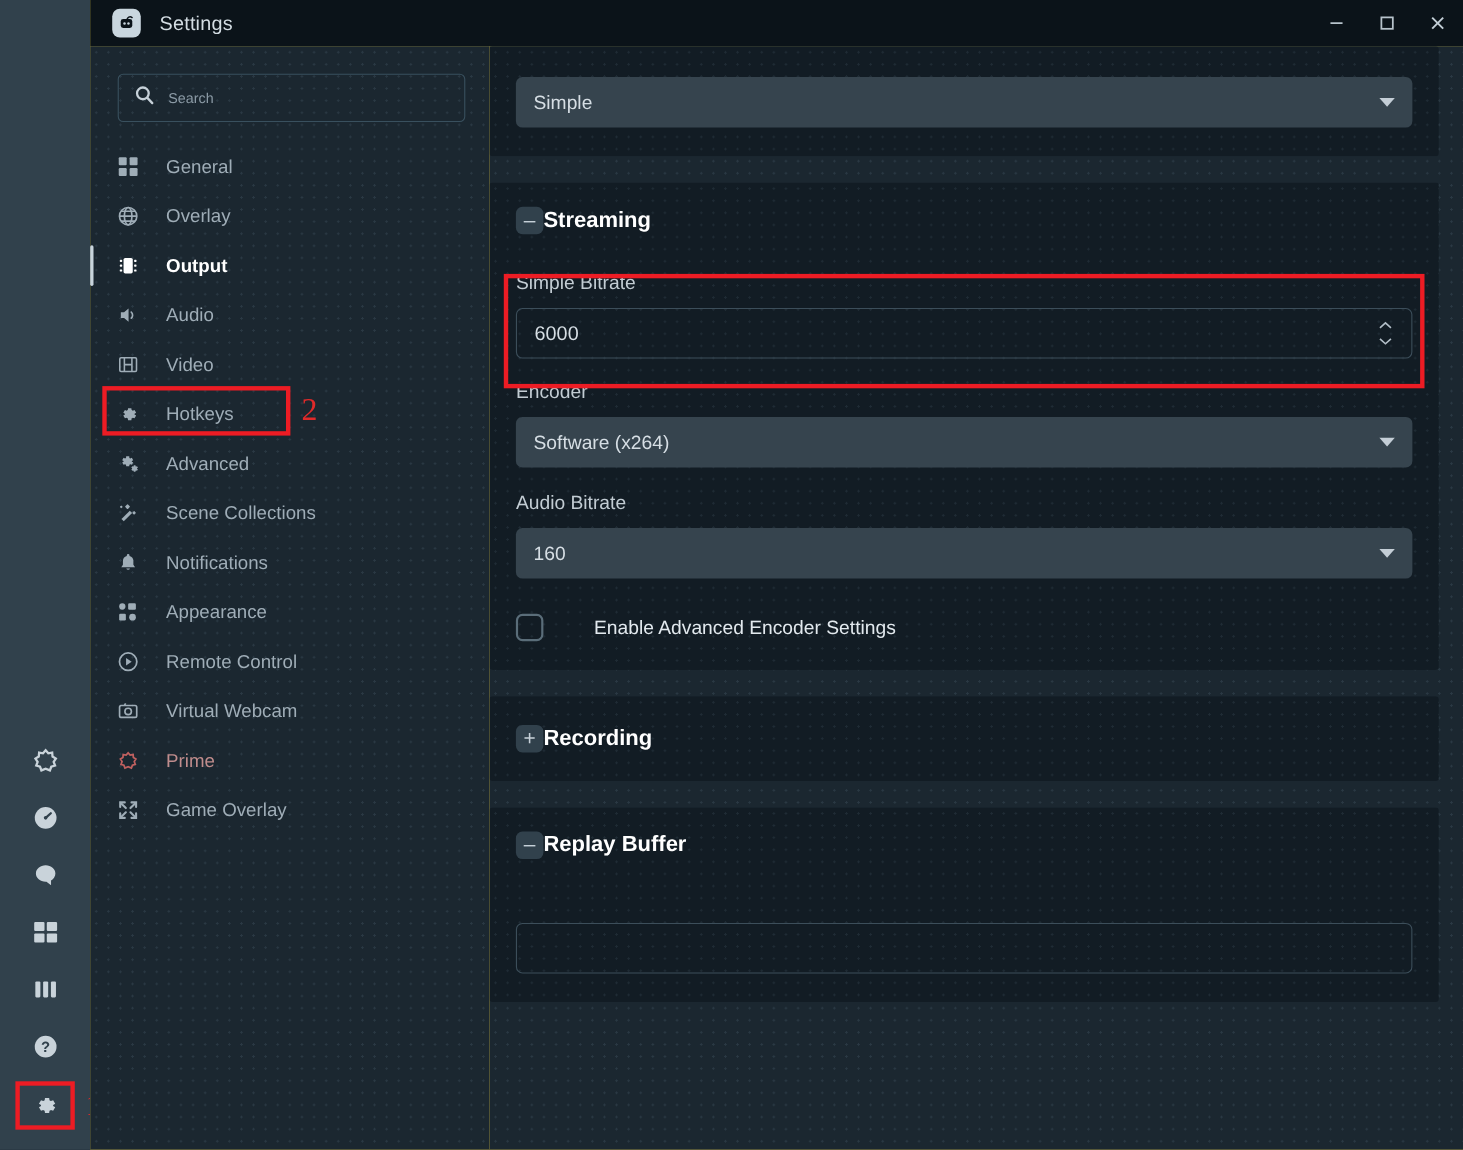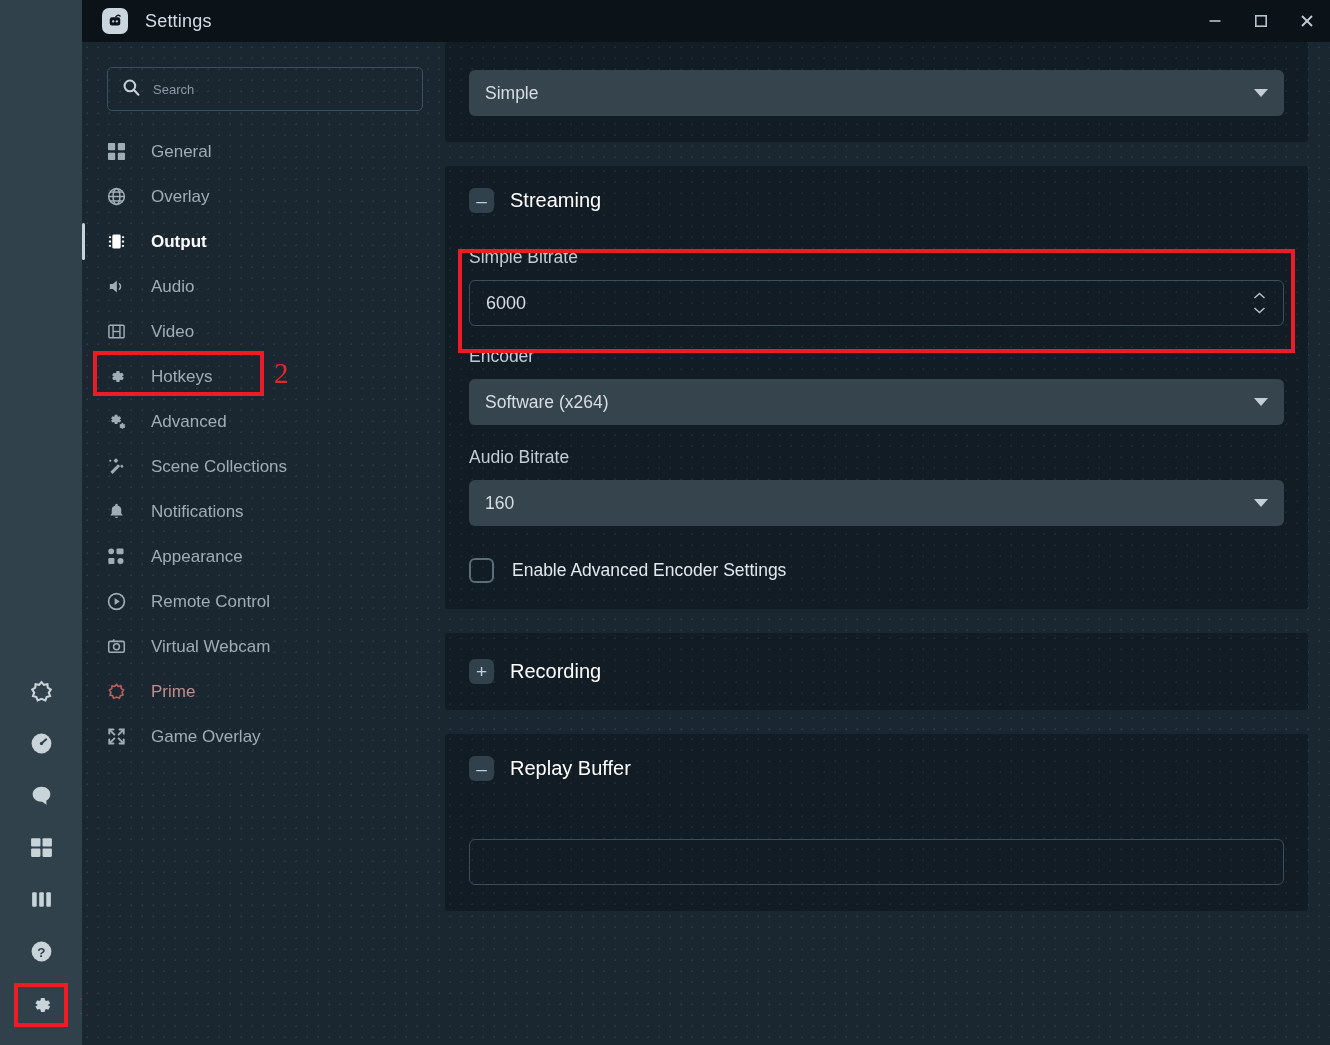--- a/index.html
+++ b/index.html
@@ -175,24 +175,24 @@
   .section-head {
     display: flex; align-items: center; margin-bottom: 6px;
   }
   .sect-toggle {
     width: 25px; height: 25px; border-radius: 6px; background: #31414c;
     display: flex; align-items: center; justify-content: center;
     color: #c6d0d8; font-size: 19px; line-height: 1; cursor: pointer;
     font-family: "Liberation Sans", sans-serif;
   }
   .section-title {
-    margin-left: 16px; color: #ffffff; font-size: 20px; font-weight: normal;
-  }
-
-  .check-row { display: flex; align-items: center; margin-top: 6px; }
+    color: #ffffff; font-size: 20px; font-weight: bold;
+  }
+
+  .check-row { display: flex; align-items: center; margin-top: 6px; gap: 28px; }
   .cbox {
     width: 25px; height: 25px; border-radius: 6px;
     border: 2px solid #5a6d79; background: transparent;
     display: flex; align-items: center; justify-content: center;
     cursor: pointer;
   }
   .cbox.on { background: #7ca6a5; border-color: #7ca6a5; }
   .check-label { margin-left: 18px; color: #e2e9ee; font-size: 17.5px; }
 
   

